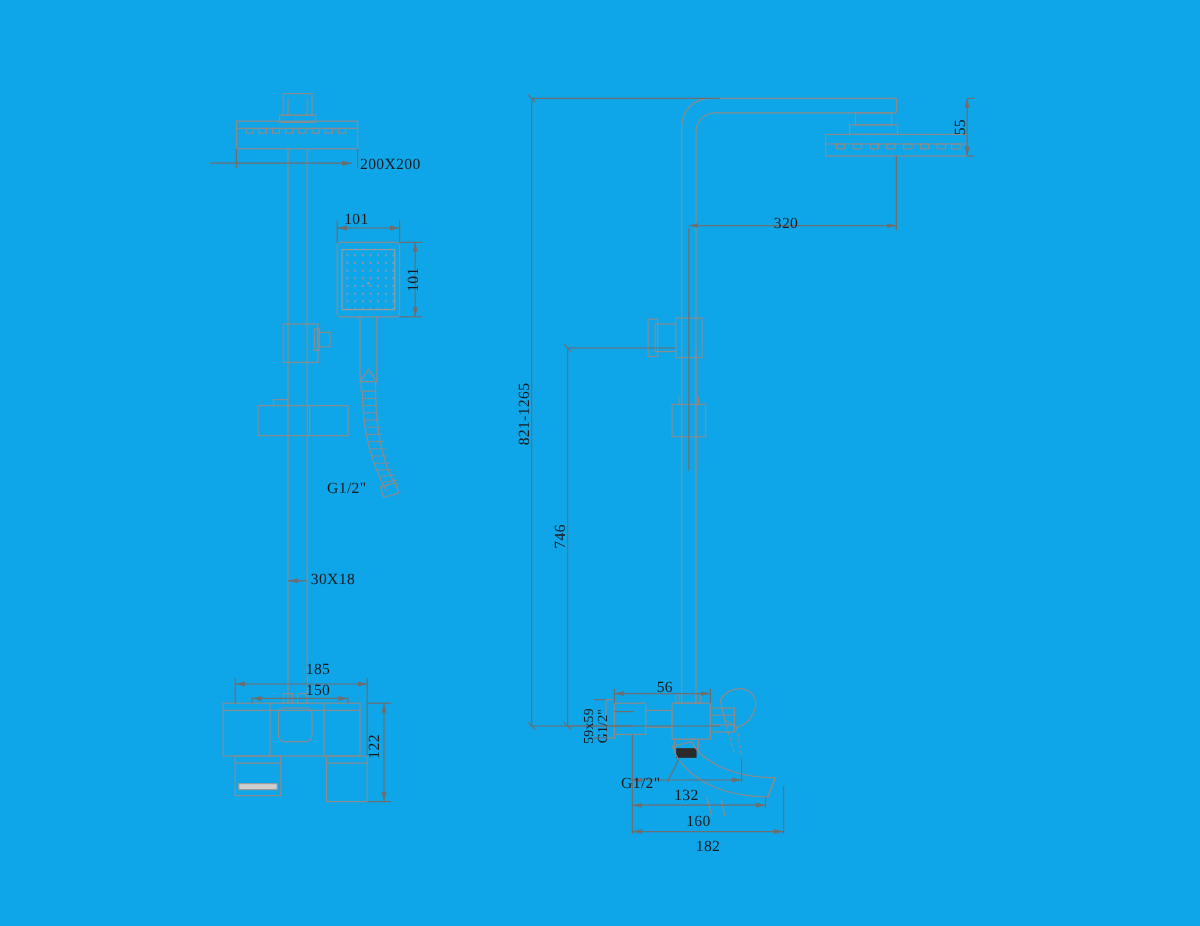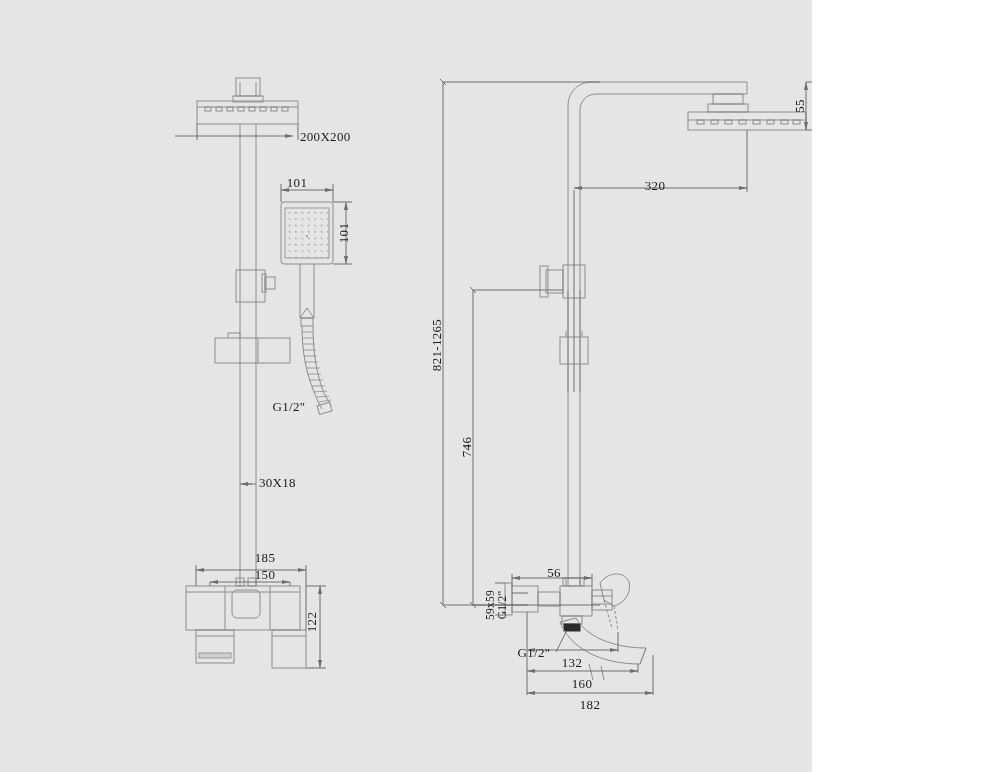--- a/index.html
+++ b/index.html
@@ -1,19 +1,19 @@
 <!DOCTYPE html>
 <html><head>
 <meta charset="utf-8">
 <title>Shower Column Technical Drawing</title>
 <style>
   html,body{margin:0;padding:0;background:#ffffff;}
   body{width:1000px;height:772px;overflow:hidden;
        font-family:"Liberation Serif",serif;}
-  #sheet{position:relative;width:812px;height:772px;background:#e5e5e5;}
+  #sheet{position:relative;width:1000px;height:772px;background:#0ea5e9;}
   svg{display:block;}
   text{font-family:"Liberation Serif",serif;fill:#1a1a1a;}
   .dim-txt{font-size:13px;letter-spacing:0.3px;}
   .dim-txt-sm{font-size:11.5px;letter-spacing:0.2px;}
 </style>
 </head>
 <body>
 
 <div id="sheet">
 <svg width="1000" height="772" viewBox="0 0 1000 772">

